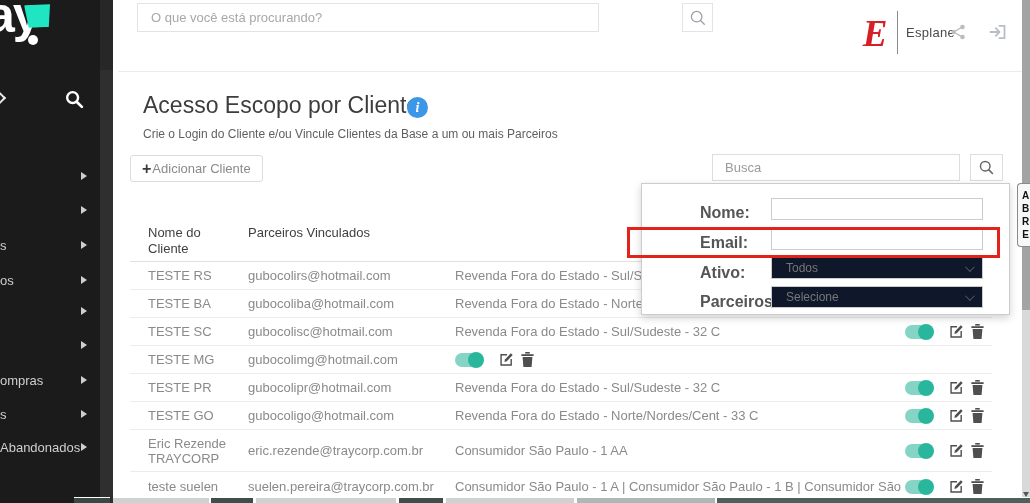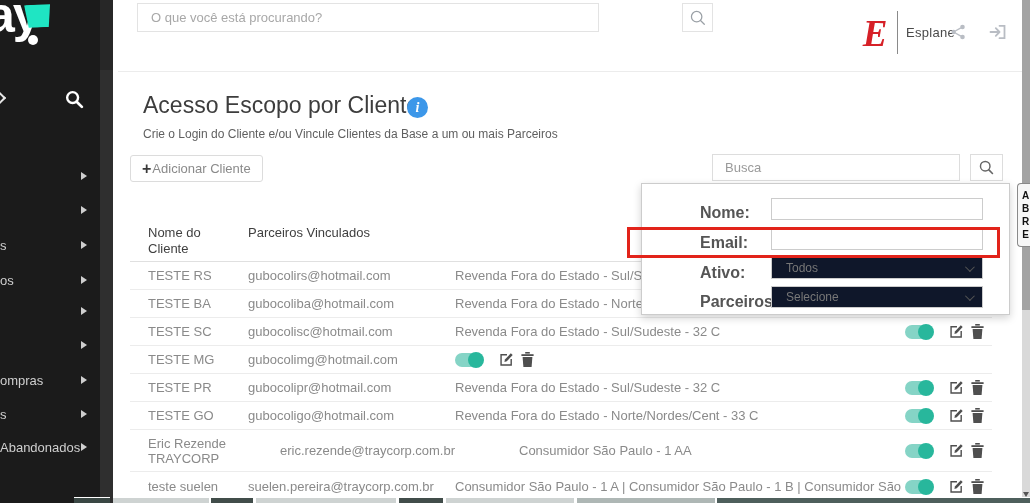--- a/index.html
+++ b/index.html
@@ -57,21 +57,21 @@
   .busca-input::placeholder{ color:#9a9a9a;}
   .busca-btn{ position:absolute; left:970px; top:154px; width:33px; height:27px;
     border:1px solid #ddd; background:#fff; color:#666; display:flex; align-items:center; justify-content:center; cursor:pointer;}
 
   
   .table{ position:absolute; left:130px; top:222px; width:862px; z-index:1;}
   .thead,.trow{ display:grid; grid-template-columns:100px 207px 1fr 87px; padding-left:18px; align-items:center;}
   .thead{ min-height:40px; border-bottom:1px solid #e0e0e0; font-size:13px; font-weight:normal; color:#3f3f3f; align-items:start; padding-top:3px;}
   .thead .hcell{ padding-right:14px; line-height:16px;}
   .trow{ min-height:28px; border-bottom:1px solid #ececec; font-size:13px; color:#8a8a8a;}
-  .trow.tall{ min-height:42px;gap:32px;}
+  .trow.tall{ min-height:42px;}
   .trow.last{ min-height:29px; border-bottom:none;}
   .c-name{ padding-right:10px; line-height:15px;}
   .c-partners{ white-space:nowrap; overflow:hidden; padding-right:6px;}
   .actions{ display:flex; align-items:center;}
   .toggle{ position:relative; width:28px; height:14px; background:#85d4c6; border-radius:8px; margin-right:16px; cursor:pointer; flex:none;}
   .toggle .knob{ position:absolute; right:-1px; top:-1px; width:16px; height:16px; border-radius:50%; background:#28b79c;}
   .icon-edit{ width:15px; height:15px; color:#4f4f4f; margin-right:7px; cursor:pointer; flex:none;}
   .icon-trash{ width:13px; height:15px; color:#4f4f4f; cursor:pointer; flex:none;}
 
   

